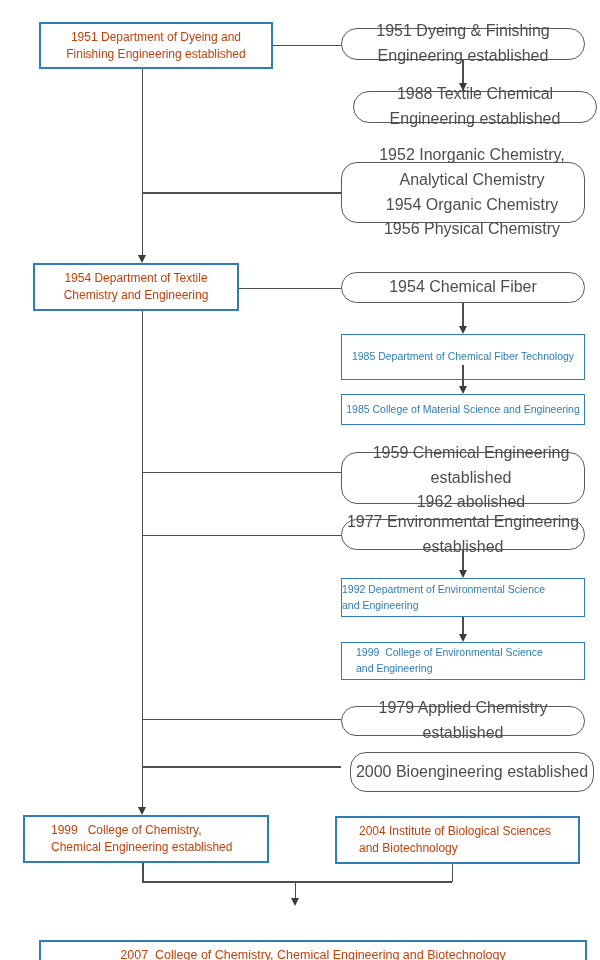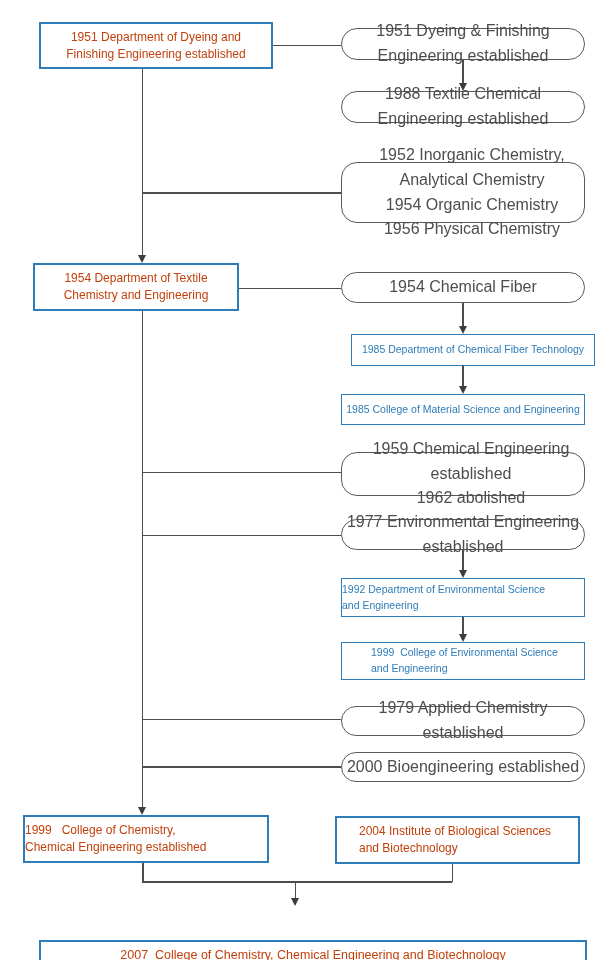--- a/index.html
+++ b/index.html
@@ -38,56 +38,56 @@
 <body>
 
 <div class="canvas">
 
   <div class="node blue-box center" style="left:39px;top:22px;width:234px;height:47px">1951 Department of Dyeing and
 Finishing Engineering established</div>
 
   <div class="node blue-box center" style="left:33px;top:263px;width:206px;height:48px">1954 Department of Textile
 Chemistry and Engineering</div>
 
-  <div class="node blue-box leftal" style="left:23px;top:815px;width:246px;height:48px;">1999   College of Chemistry,
+  <div class="node blue-box leftal" style="left:23px;top:815px;width:246px;height:48px;padding-left:26px">1999   College of Chemistry,
 Chemical Engineering established</div>
 
   <div class="node blue-box leftal" style="left:335px;top:816px;width:245px;height:48px;padding-left:22px">2004 Institute of Biological Sciences
 and Biotechnology</div>
 
   <div class="node blue-box big center" style="left:39px;top:907px;width:548px;height:31px">2007  College of Chemistry, Chemical Engineering and Biotechnology</div>
 
   <div class="node pill center" style="left:341px;top:28px;width:244px;height:32px">1951 Dyeing &amp; Finishing Engineering established</div>
 
-  <div class="node pill center" style="left:341px;top:91px;width:244px;height:32px">1988 Textile Chemical  Engineering established</div>
+  <div class="node pill center" style="left:353px;top:91px;width:244px;height:32px">1988 Textile Chemical  Engineering established</div>
 
   <div class="node pill leftal" style="left:341px;top:162px;width:244px;height:61px;padding-left:18px">1952 Inorganic Chemistry, Analytical Chemistry
 1954 Organic Chemistry
 1956 Physical Chemistry</div>
 
   <div class="node pill center" style="left:341px;top:272px;width:244px;height:31px">1954 Chemical Fiber</div>
 
-  <div class="node blue-rect center" style="left:351px;top:334px;width:244px;height:32px">1985 Department of Chemical Fiber Technology</div>
+  <div class="node blue-rect center" style="left:341px;top:334px;width:244px;height:46px">1985 Department of Chemical Fiber Technology</div>
 
   <div class="node blue-rect center" style="left:341px;top:394px;width:244px;height:31px">1985 College of Material Science and Engineering</div>
 
-  <div class="node pill leftal" style="left:341px;top:452px;width:244px;height:44px;padding-left:16px">1959 Chemical Engineering established
+  <div class="node pill leftal" style="left:341px;top:452px;width:244px;height:52px;padding-left:16px">1959 Chemical Engineering established
 1962 abolished</div>
 
   <div class="node pill center" style="left:341px;top:519px;width:244px;height:31px">1977 Environmental Engineering established</div>
 
   <div class="node blue-rect leftal" style="left:341px;top:578px;width:244px;height:39px;">1992 Department of Environmental Science
 and Engineering</div>
 
-  <div class="node blue-rect leftal" style="left:341px;top:642px;width:244px;height:38px;padding-left:29px">1999  College of Environmental Science
+  <div class="node blue-rect leftal" style="left:341px;top:642px;width:244px;height:38px;padding-left:14px">1999  College of Environmental Science
 and Engineering</div>
 
   <div class="node pill center" style="left:341px;top:706px;width:244px;height:30px">1979 Applied Chemistry established</div>
 
-  <div class="node pill center" style="left:341px;top:752px;width:244px;height:30px">2000 Bioengineering established</div>
+  <div class="node pill center" style="left:350px;top:752px;width:244px;height:40px">2000 Bioengineering established</div>
 
   <div class="vline" style="left:141.5px;top:69px;height:186px"></div>
   <div class="arr" style="left:137.8px;top:255px"></div>
 
   <div class="vline" style="left:141.5px;top:311px;height:496px"></div>
   <div class="arr" style="left:137.8px;top:807px"></div>
 
   <div class="hline" style="left:273px;top:44.5px;width:68px"></div>
   <div class="hline" style="left:142px;top:192px;width:199px"></div>
   <div class="hline" style="left:239px;top:287.5px;width:102px"></div>

